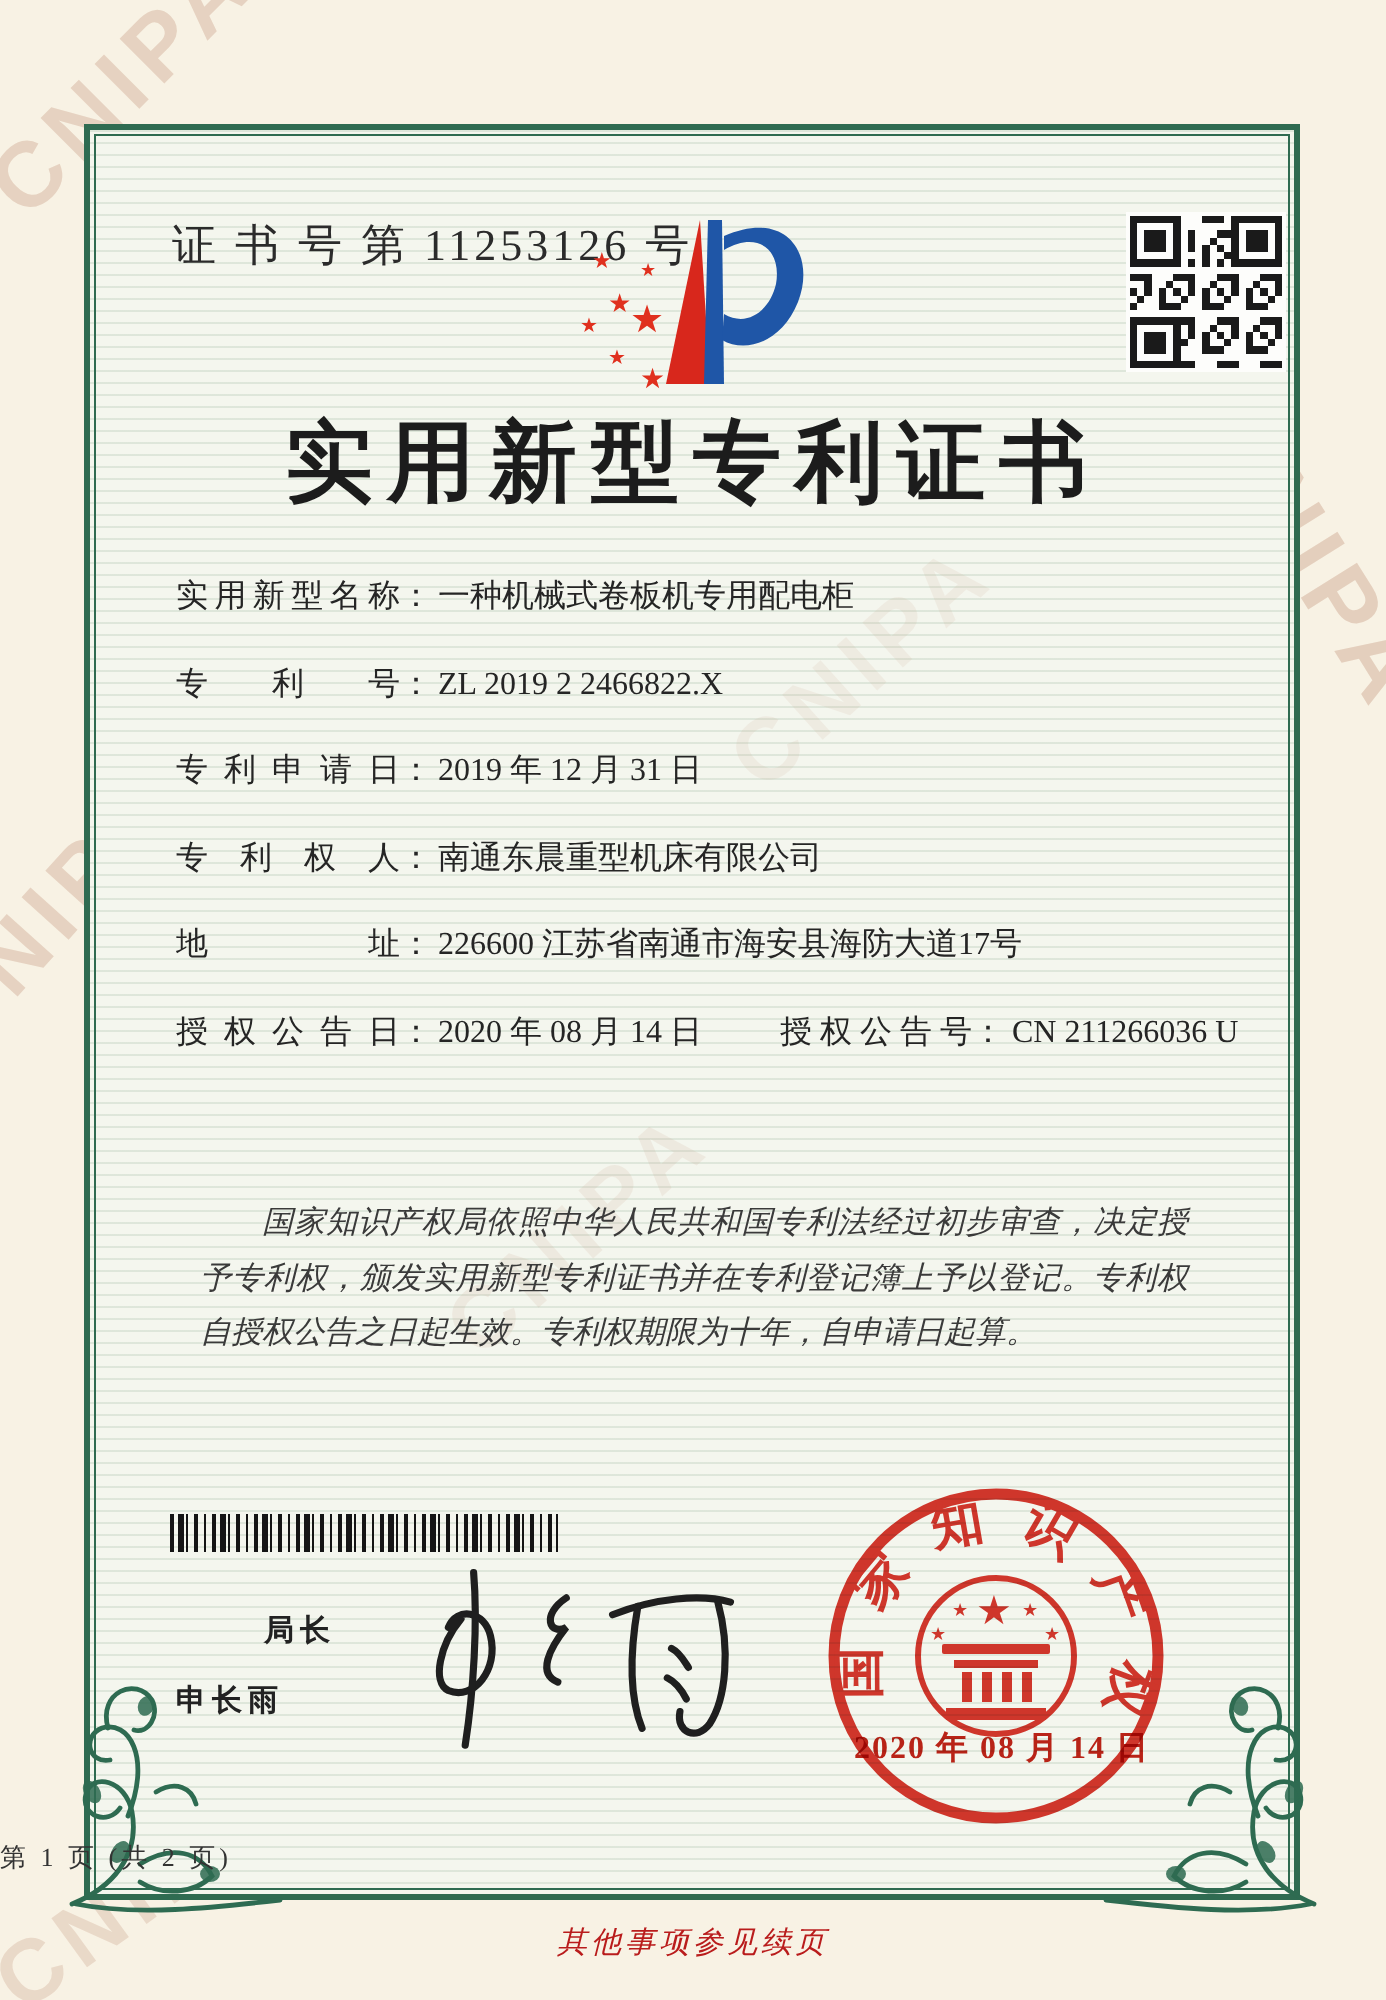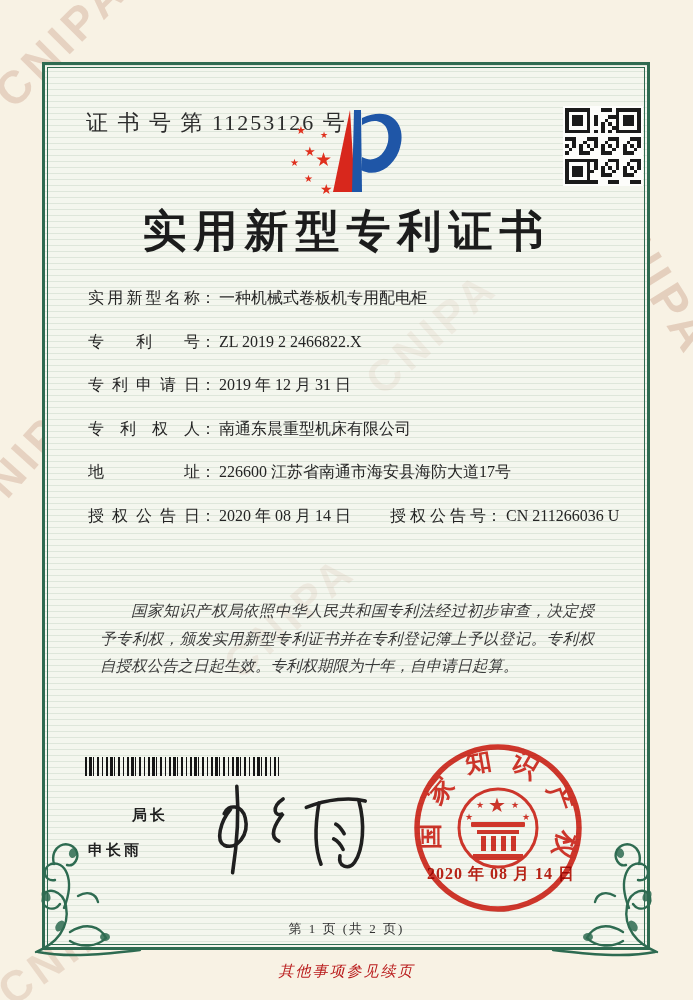--- a/index.html
+++ b/index.html
@@ -66,21 +66,21 @@
     font-family:"Liberation Sans","DejaVu Sans",sans-serif; font-weight:600; color:#222;margin-left:44px;}
   .director-name{left:88px; top:841px; font-size:15px; letter-spacing:3px;
     font-family:"Liberation Sans","DejaVu Sans",sans-serif; font-weight:600; color:#222;}
   .signature{left:198px; top:780px;}
   .seal{left:410px; top:740px; mix-blend-mode:multiply; opacity:.93;}
   .seal-date{
     left:420px; top:864px; width:162px; text-align:center;
     font-size:16px; font-weight:bold; color:#c22418; letter-spacing:1px;
     mix-blend-mode:multiply;
   }
-  .page-info{left:0; top:920px; width:693px; text-align:center; font-size:13px; letter-spacing:2px; color:#333;}
+  .page-info{left:0; top:920px; width:693px; font-size:13px; letter-spacing:2px; color:#333;}
   .continuation{
     left:0; top:962px; width:693px; text-align:center; font-size:15px; letter-spacing:2px; color:#b91c1c;
     font-family:"DejaVu Serif","Liberation Serif",serif; font-style:italic;
   }
   .ornament{position:absolute; width:120px; height:122px;}
   .orn-bl{left:26px; top:836px;}
   .orn-br{left:547px; top:836px; transform:scaleX(-1);}
 </style>
 </head>
 <body>

